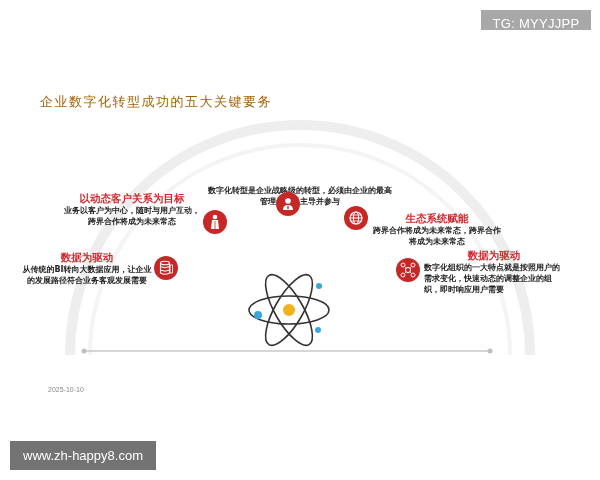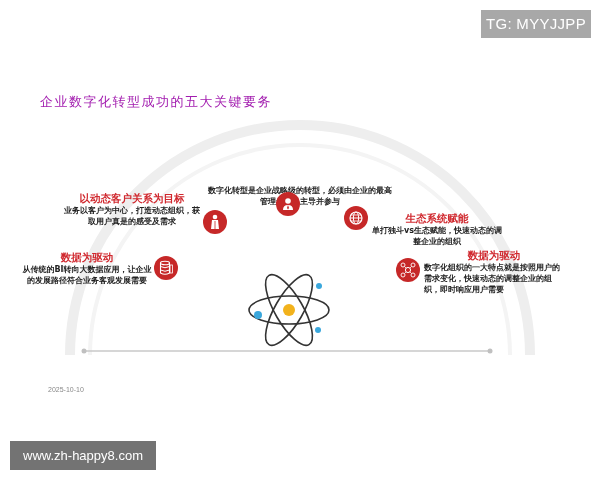--- a/index.html
+++ b/index.html
@@ -1,18 +1,18 @@
 <!DOCTYPE html>
 <html><head>
 <meta charset="utf-8">
 <style>
   html,body{margin:0;padding:0;}
   body{width:600px;height:480px;position:relative;background:#ffffff;overflow:hidden;font-family:"DejaVu Sans",sans-serif;}
-  .tg-badge{position:absolute;left:481px;top:10px;width:110px;height:28px;background:#a8a8a8;color:#ffffff;font-family:"Liberation Sans",sans-serif;font-size:15px;line-height:28px;text-align:center;letter-spacing:0.3px;}
-  .title{position:absolute;left:40px;top:93px;font-family:"DejaVu Serif",serif;font-size:13px;color:#a21caf;letter-spacing:1.5px;white-space:nowrap;}
+  .tg-badge{position:absolute;left:481px;top:10px;width:110px;height:20px;background:#a8a8a8;color:#ffffff;font-family:"Liberation Sans",sans-serif;font-size:13px;line-height:28px;text-align:center;letter-spacing:0.3px;}
+  .title{position:absolute;left:40px;top:93px;font-family:"DejaVu Serif",serif;font-size:13px;color:#a16207;letter-spacing:1.5px;white-space:nowrap;}
   .arc-svg{position:absolute;left:0;top:0;}
   .item{position:absolute;text-align:center;}
   .item .h{color:#d0282e;font-weight:bold;font-size:10.5px;line-height:13px;white-space:nowrap;}
   .item .d{color:#222;font-weight:bold;font-size:8px;line-height:11px;}
   .icon{position:absolute;width:24px;height:24px;border-radius:50%;background:#c62828;display:flex;align-items:center;justify-content:center;}
   .date{position:absolute;left:48px;top:386px;font-family:"Liberation Sans",sans-serif;font-size:7px;color:#888;}
   .url-badge{position:absolute;left:10px;top:441px;width:146px;height:29px;background:#737373;color:#fff;font-family:"Liberation Sans",sans-serif;font-size:13px;line-height:29px;text-align:center;}
 </style>
 </head>
 <body>
@@ -44,33 +44,33 @@
 <div class="icon" style="left:276px;top:192px;">
   <svg width="14" height="14" viewBox="0 0 14 14">
       <circle cx="7" cy="4" r="2.8" fill="#fff"></circle>
       <path d="M2 13 Q2 8 7 8 Q12 8 12 13 Z" fill="#fff"></path>
       <path d="M7 8 L6 11 L7 12.5 L8 11 Z" fill="#c62828"></path>
     </svg>
 </div>
 
 <div class="item" style="left:62px;top:192px;width:140px;">
   <div class="h">以动态客户关系为目标</div>
-  <div class="d">业务以客户为中心，打造动态组织，获取用户真是的感受及需求</div>
+  <div class="d">业务以客户为中心，随时与用户互动，跨界合作将成为未来常态</div>
 </div>
 <div class="icon" style="left:203px;top:210px;">
   <svg width="14" height="16" viewBox="0 0 14 16">
       <circle cx="7" cy="3" r="2.3" fill="#fff"></circle>
       <path d="M4 6 L10 6 L11 15 L3 15 Z" fill="#fff"></path>
       <line x1="7" y1="7" x2="7" y2="15" stroke="#c62828" stroke-width="0.8"></line>
     </svg>
 </div>
 
 <div class="item" style="left:372px;top:195px;width:130px;margin-top:17px;">
   <div class="h">生态系统赋能</div>
-  <div class="d" style="text-align:center;">单打独斗vs生态赋能，快速动态的调整企业的组织</div>
+  <div class="d" style="text-align:center;">跨界合作将成为未来常态，跨界合作将成为未来常态</div>
 </div>
 <div class="icon" style="left:344px;top:206px;">
   <svg width="16" height="16" viewBox="0 0 16 16">
       <circle cx="8" cy="8" r="6" fill="none" stroke="#fff" stroke-width="1.2"></circle>
       <ellipse cx="8" cy="8" rx="2.6" ry="6" fill="none" stroke="#fff" stroke-width="1"></ellipse>
       <line x1="2" y1="8" x2="14" y2="8" stroke="#fff" stroke-width="1"></line>
       <line x1="3" y1="5" x2="13" y2="5" stroke="#fff" stroke-width="0.8"></line>
       <line x1="3" y1="11" x2="13" y2="11" stroke="#fff" stroke-width="0.8"></line>
     </svg>
 </div>

